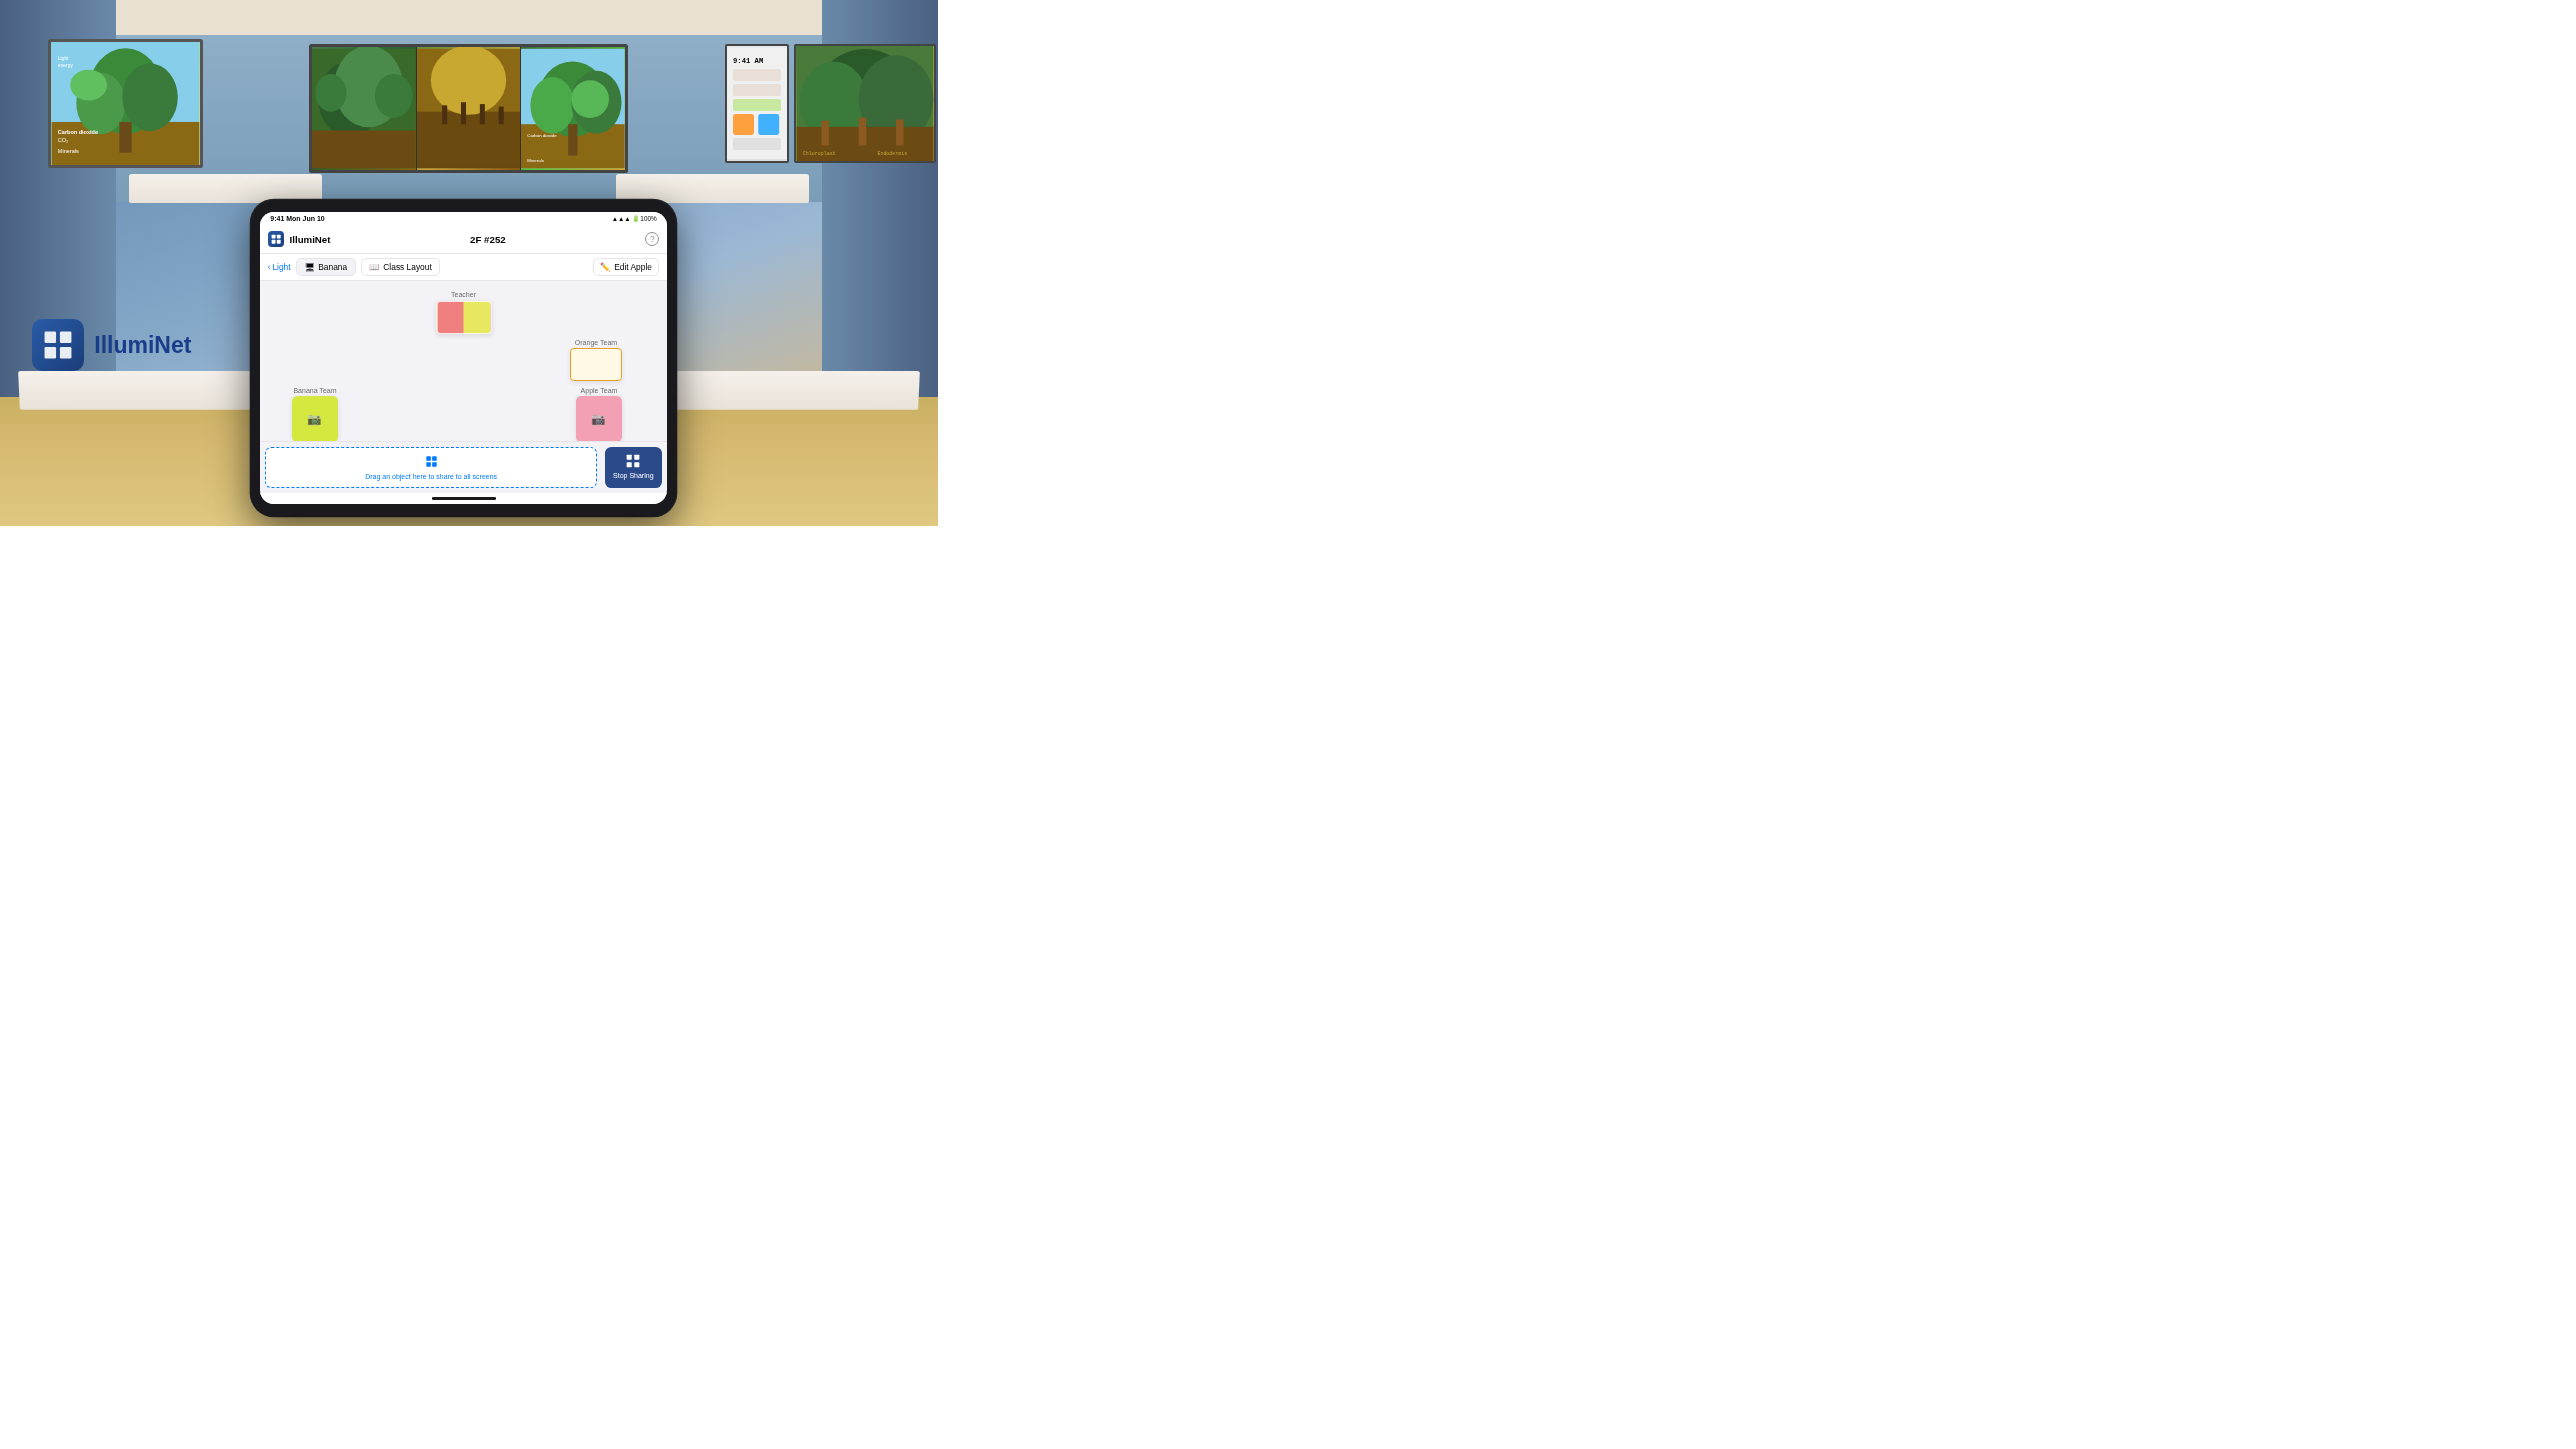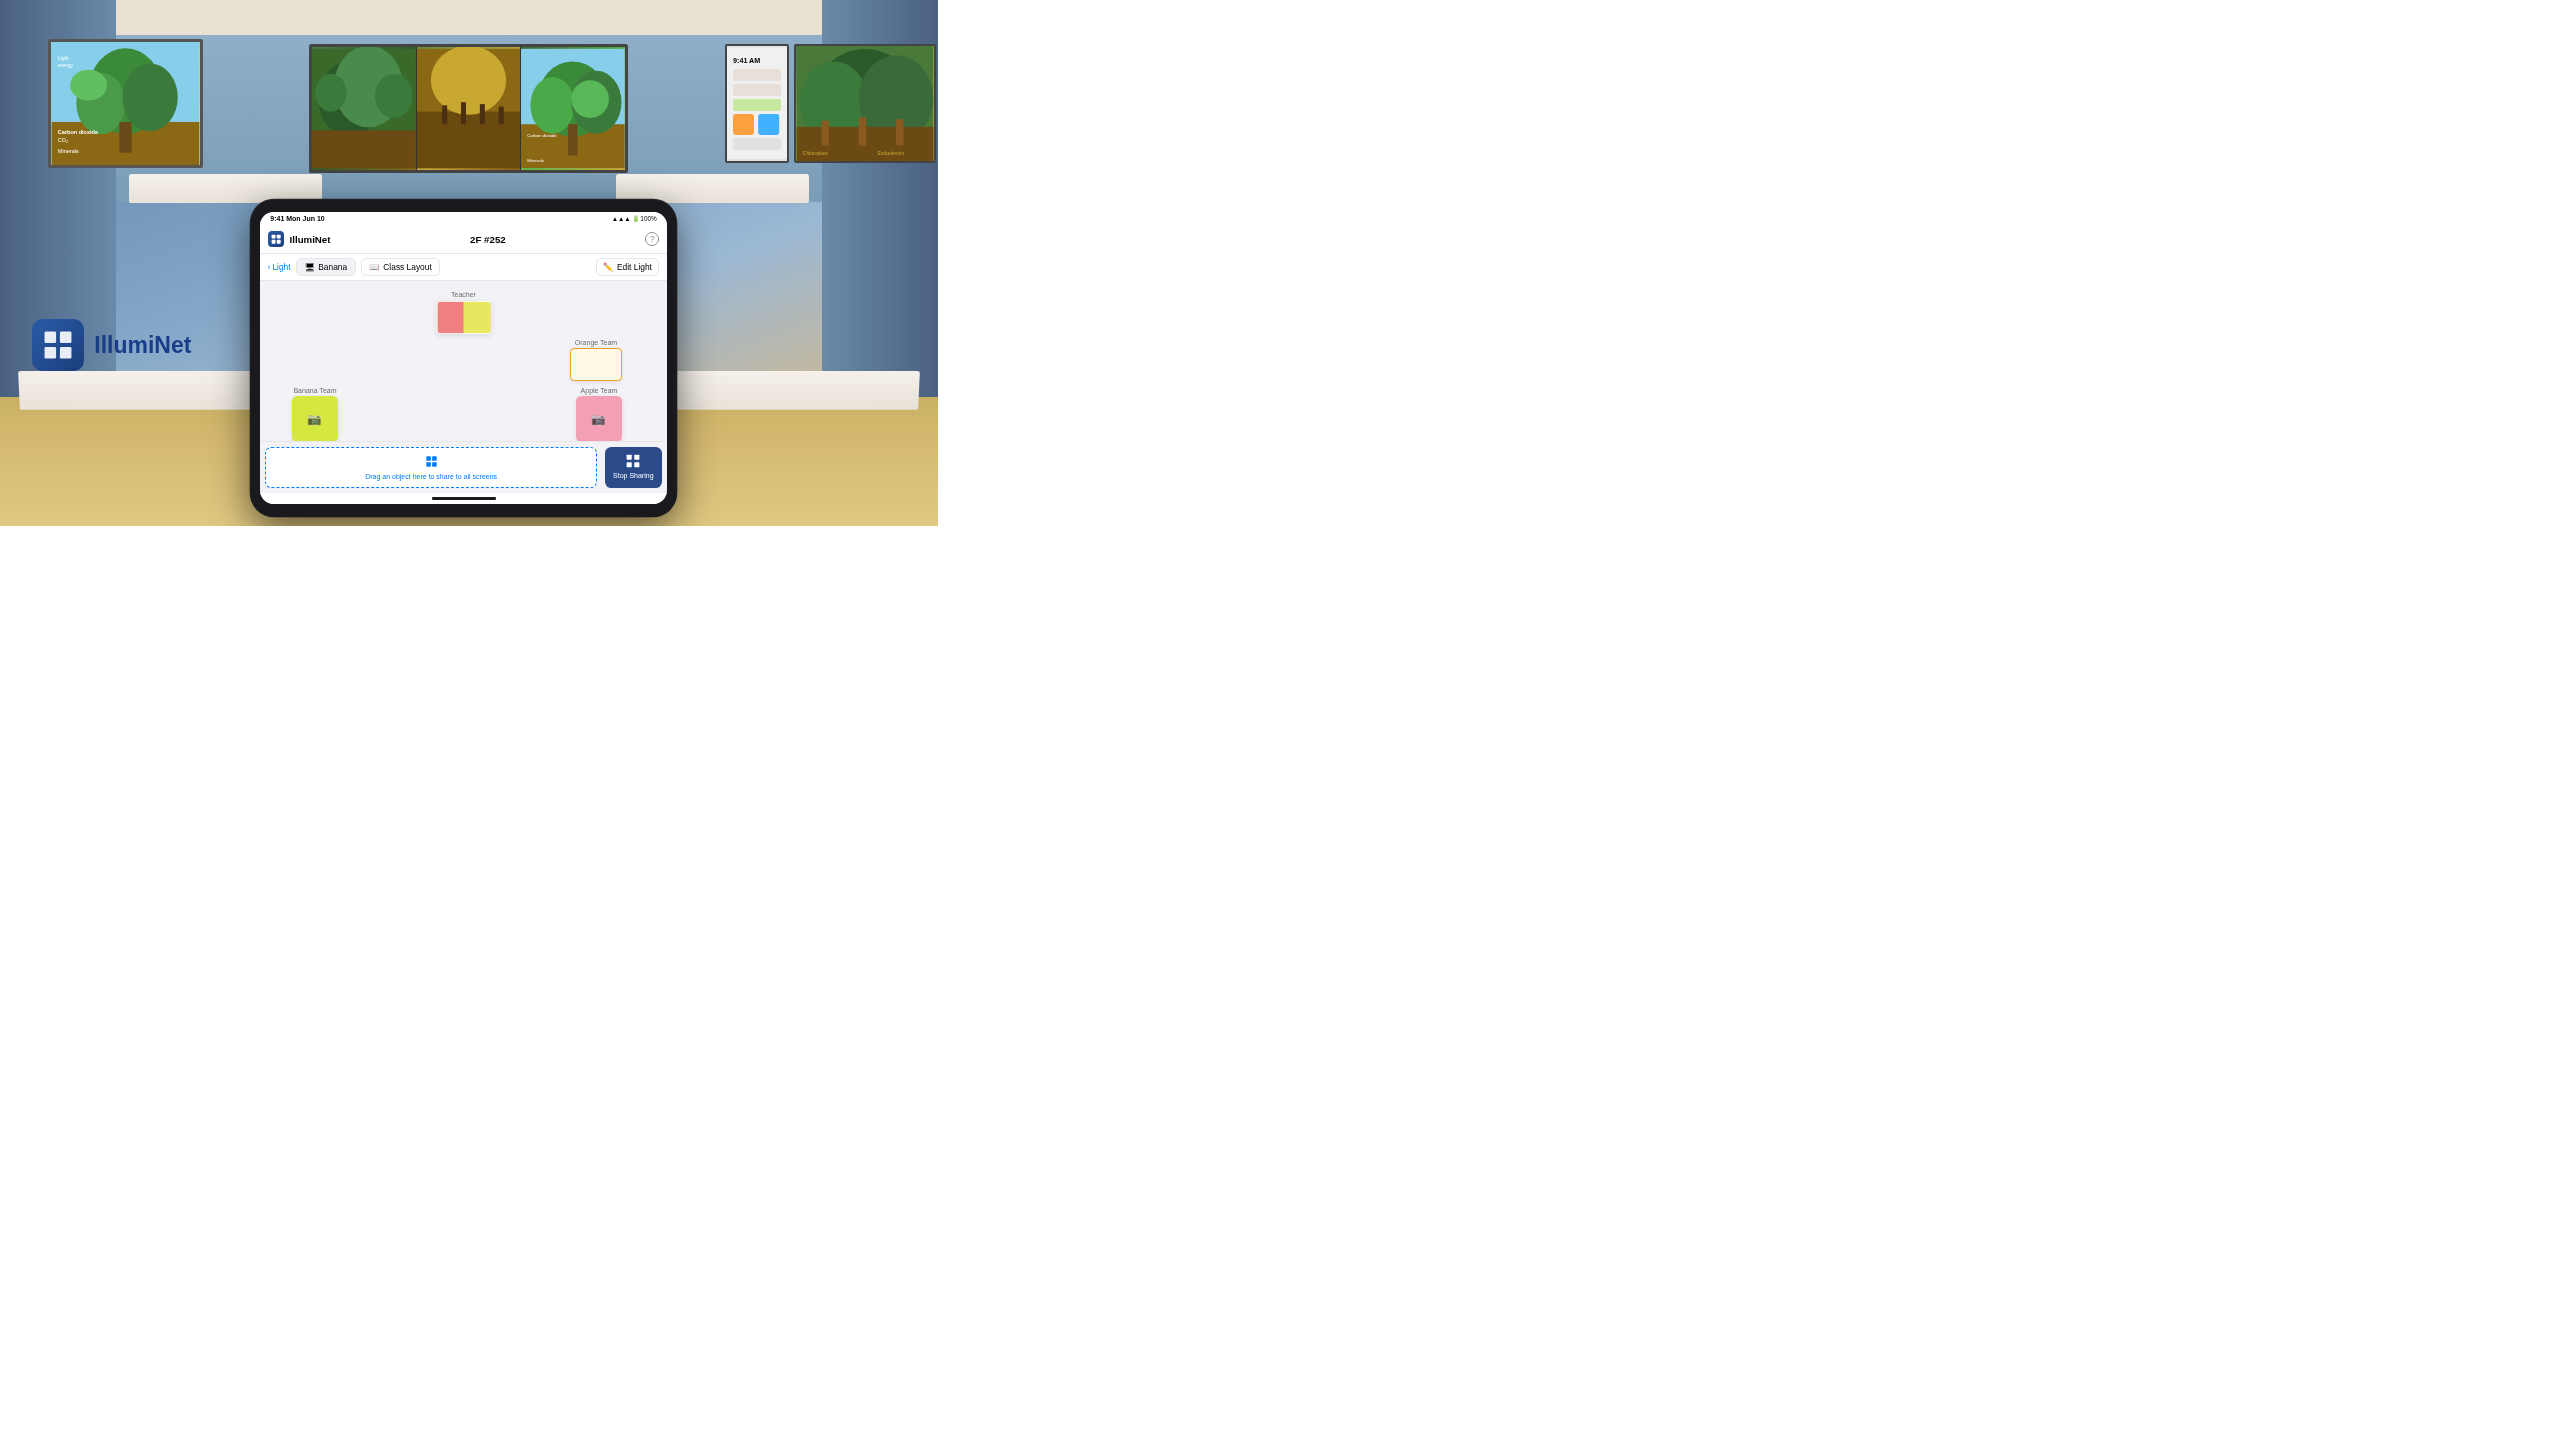--- a/index.html
+++ b/index.html
@@ -145,20 +145,21 @@
     .screen-panel.p3 { background: linear-gradient(135deg, #3a6b3a 0%, #60c040 60%, #d4a830 100%); }
 
     
     .screen-right-area {
       position: absolute;
       top: 44px; right: 0;
       width: 213px;
       height: 126px;
       display: flex;
       gap: 5.2px;
+      font-family: Liberation Mono, monospace;
     }
 
     .screen-right-1 {
       width: 64px;
       height: 119px;
       background: #111;
       border: 2.6px solid #444;
       border-radius: 1.9px;
       overflow: hidden;
       background: linear-gradient(180deg, #e8e8e8 0%, #f5f5f5 50%, #e0e0e0 100%);
@@ -661,21 +662,21 @@
         <span>Banana</span>
       </div>
 
       <div class="nav-tab">
         <span>📖</span>
         <span>Class Layout</span>
       </div>
 
       <div class="edit-layout-btn">
         <span>✏️</span>
-        <span>Edit Light</span>
+        <span>Edit Apple</span>
       </div>
     </div>
 
     <div class="canvas-area">
 
       <div class="team-group teacher-group" style="position:absolute; top:10.3px; left:50%; transform:translateX(-50%); display:flex; flex-direction:column; align-items:center; gap:2.6px;">
         <span class="team-label">Teacher</span>
         <div class="team-card teacher-card"></div>
       </div>
 

